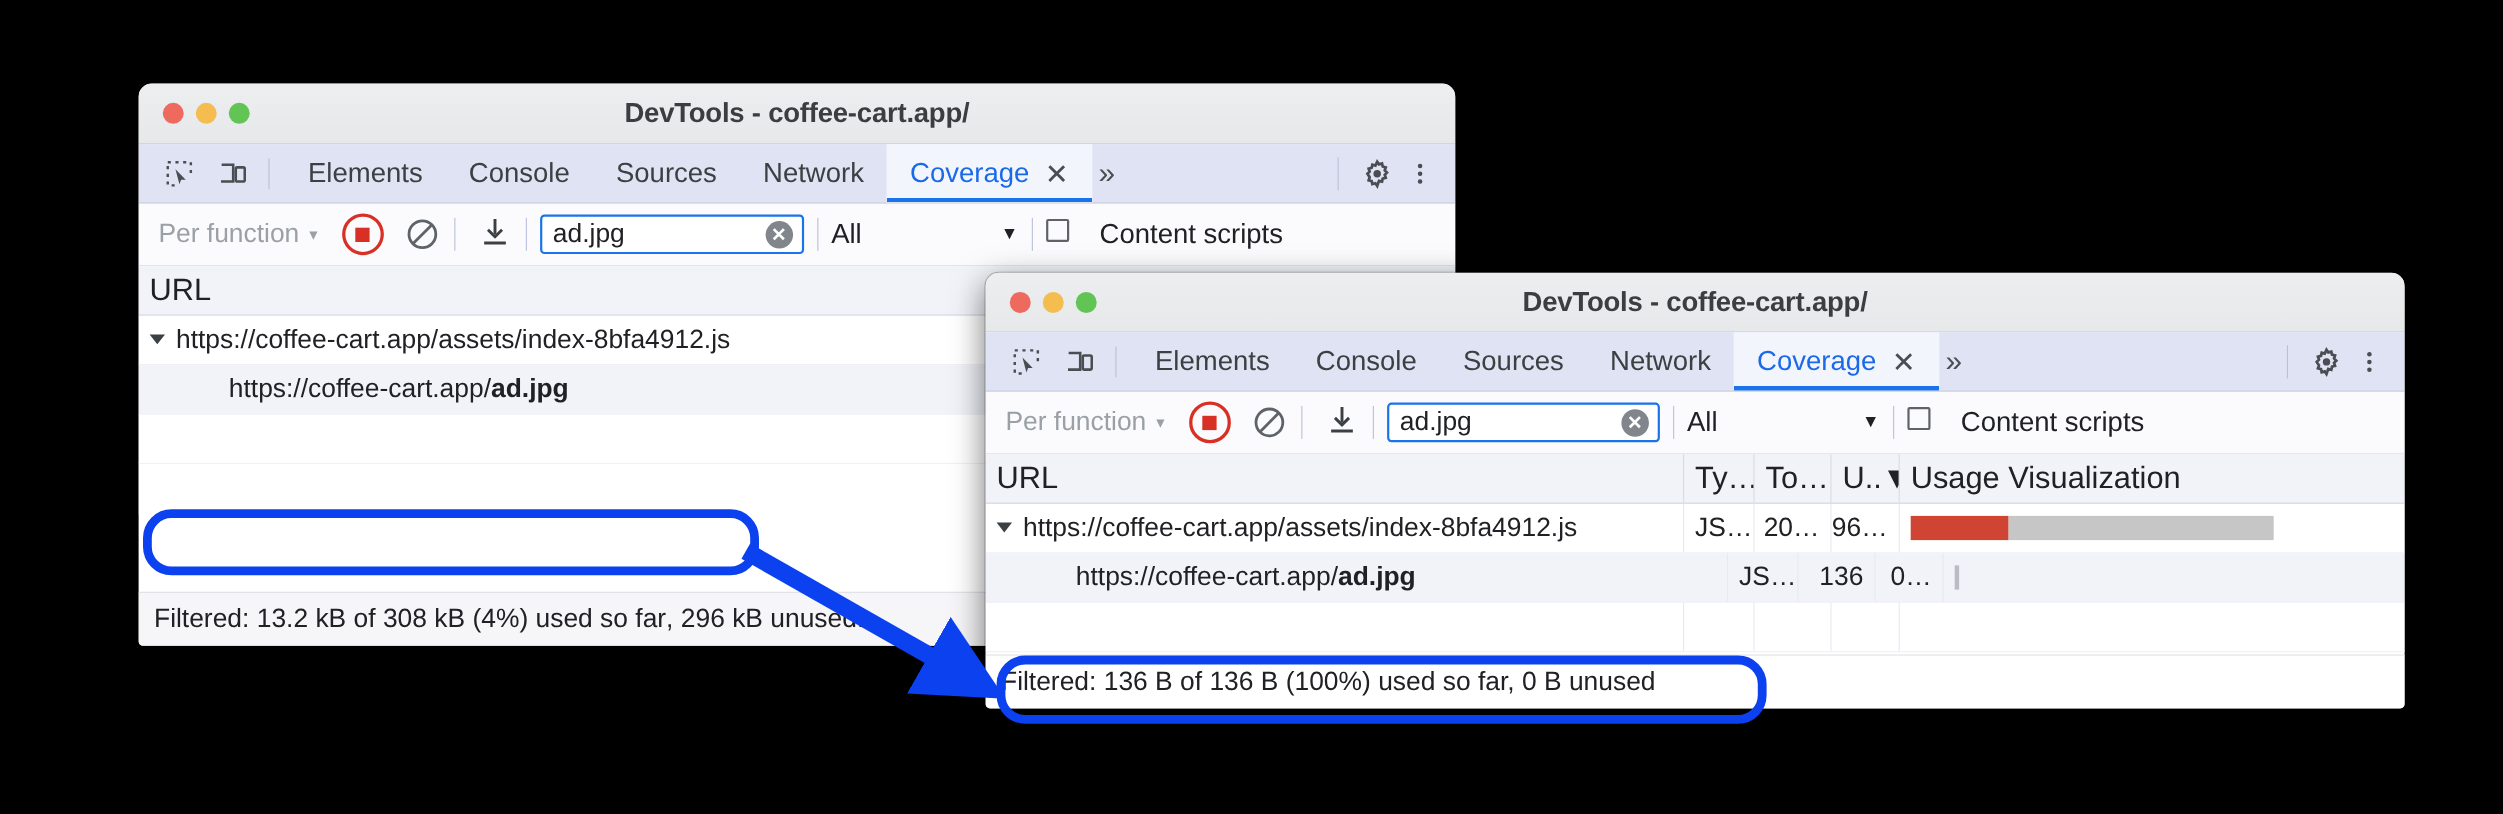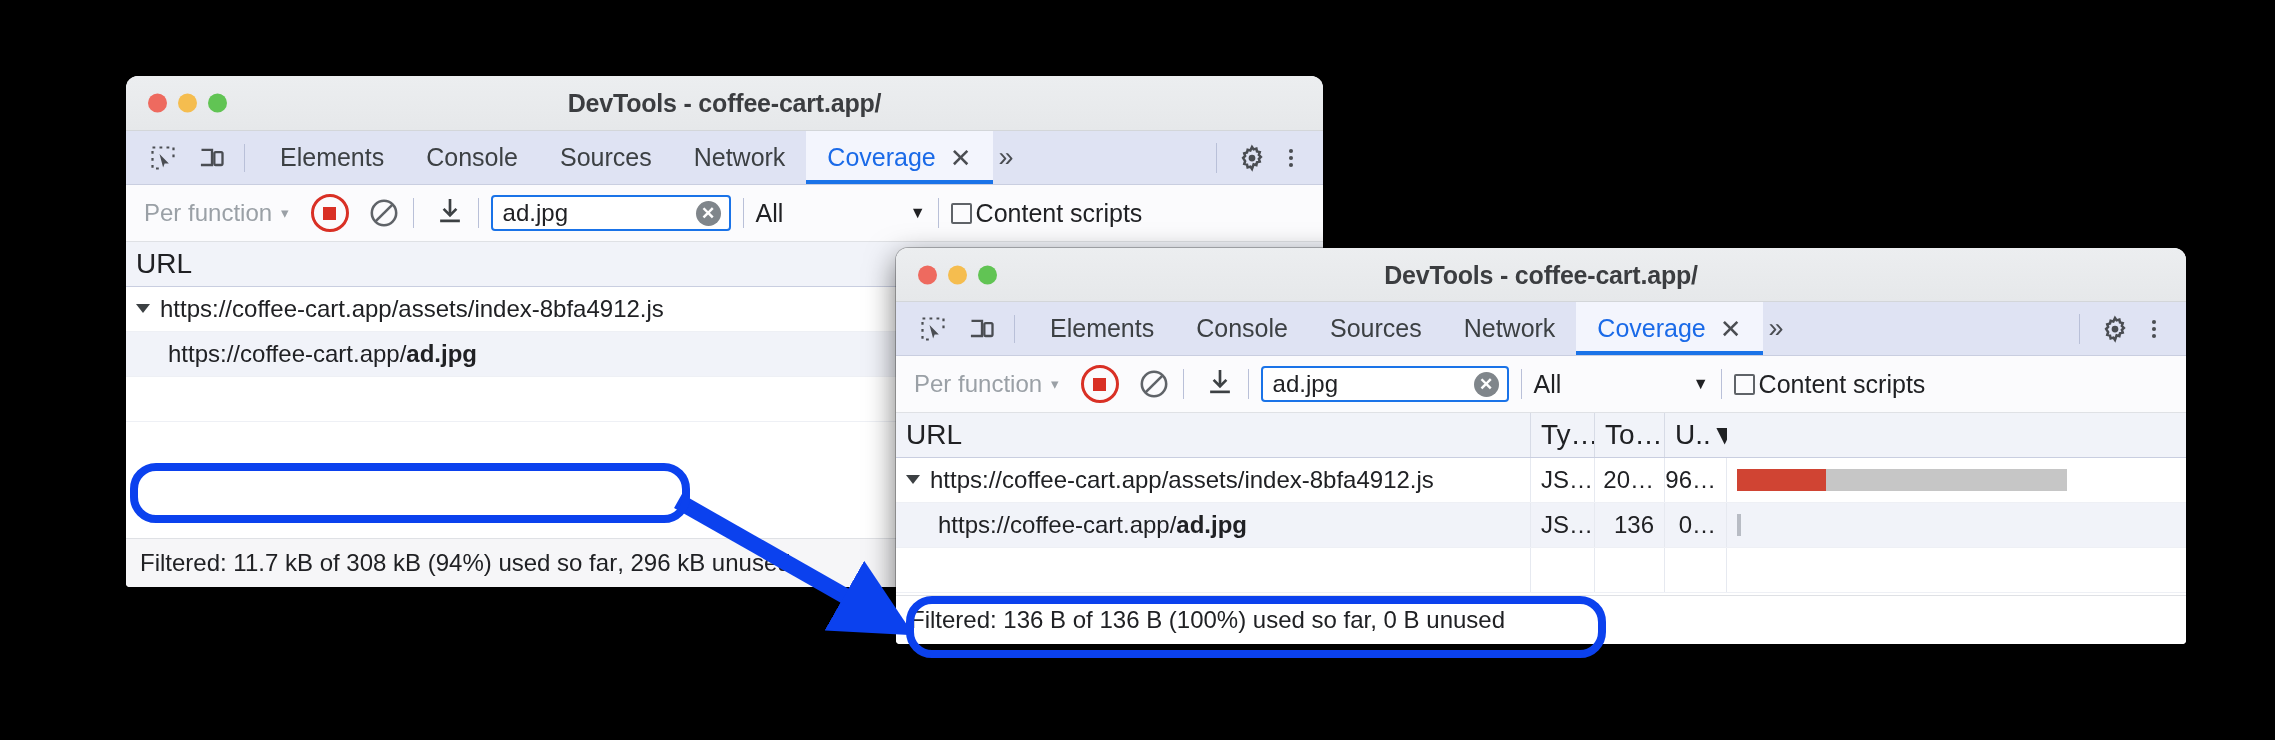--- a/index.html
+++ b/index.html
@@ -219,22 +219,22 @@
     align-items: center;
     font-size: 25px;
     color: #202124;
     white-space: nowrap;
   }
   .type-select .caret {
     font-size: 16px;
   }
   .cs-wrap {
     display: flex;
-    align-items: center;
-    gap: 4px;
+    align-items: flex-start;
+    gap: 28px;
     font-size: 25px;
     color: #202124;
     white-space: nowrap;
   }
   .cbox {
     width: 21px; height: 21px;
     border: 2px solid #5f6368;
     border-radius: 2px;
     box-sizing: border-box;
   }
@@ -261,21 +261,21 @@
     display: flex;
     height: 44px;
     align-items: center;
     font-size: 24px;
     color: #202124;
     border-bottom: 1px solid #eef0f5;
   }
   .cov-row .cell { padding: 0 10px; border-right: 1px solid #e6e9f0; height: 100%; display:flex; align-items:center;}
   .cov-row .cell:last-child { border-right: 0; }
   .cov-row.odd  { background: #ffffff; }
-  .cov-row.even { background: #f1f3f9; }
+  .cov-row.even { background: #f1f3f9; padding-left: 40px; }
   .cov-row.filler { border-bottom: 1px solid #eef0f5; }
   .tri {
     display: inline-block;
     width: 0; height: 0;
     border-left: 9px solid #3c4043;
     border-top: 6px solid transparent;
     border-bottom: 6px solid transparent;
     margin-right: 10px;
   }
   .tri.open {
@@ -455,21 +455,21 @@
         <span class="bold">ad.jpg</span>
       </div>
     </div>
     <div class="cov-row odd filler">
         <div class="cell" style="flex:1;"></div>
       </div>
 
     <div style="flex:1; background:#fff; height:46px;"></div>
 
     <div class="cov-status" style="position:absolute; bottom:0; left:0; right:0; background:#f6f6f8;">
-      <span>Filtered: 11.7 kB of 308 kB (94%) used so far</span>
+      <span>Filtered: 13.2 kB of 308 kB (4%) used so far</span>
       <span style="margin-left:-10px;">, 296 kB unused.</span>
     </div>
   </div>
 
   <div class="dt-window" style="left:883px; top:248px; width:1290px; height:396px;">
 
     <div class="titlebar" style="height:53px;">
       <div class="traffic">
         <span class="dot red"></span>
         <span class="dot yellow"></span>
@@ -568,20 +568,21 @@
         <span class="cbox"></span>
         <span>Content scripts</span>
       </div>
     </div>
 
     <div class="cov-head">
       <div class="cell" style="width:635px;">URL</div>
       <div class="cell" style="width:64px;">Ty…</div>
       <div class="cell" style="width:70px;">To…</div>
       <div class="cell" style="width:62px;">U..▼</div>
+      <div class="cell" style="flex:1;">Usage Visualization</div>
     </div>
 
     <div class="cov-row odd">
       <div class="cell" style="width:635px;">
         <span class="tri open"></span>
         <span>https://coffee-cart.app/assets/index-8bfa4912.js</span>
       </div>
       <div class="cell" style="width:64px;">JS…</div>
       <div class="cell num" style="width:70px;">20…</div>
       <div class="cell num" style="width:62px;">96…</div>

